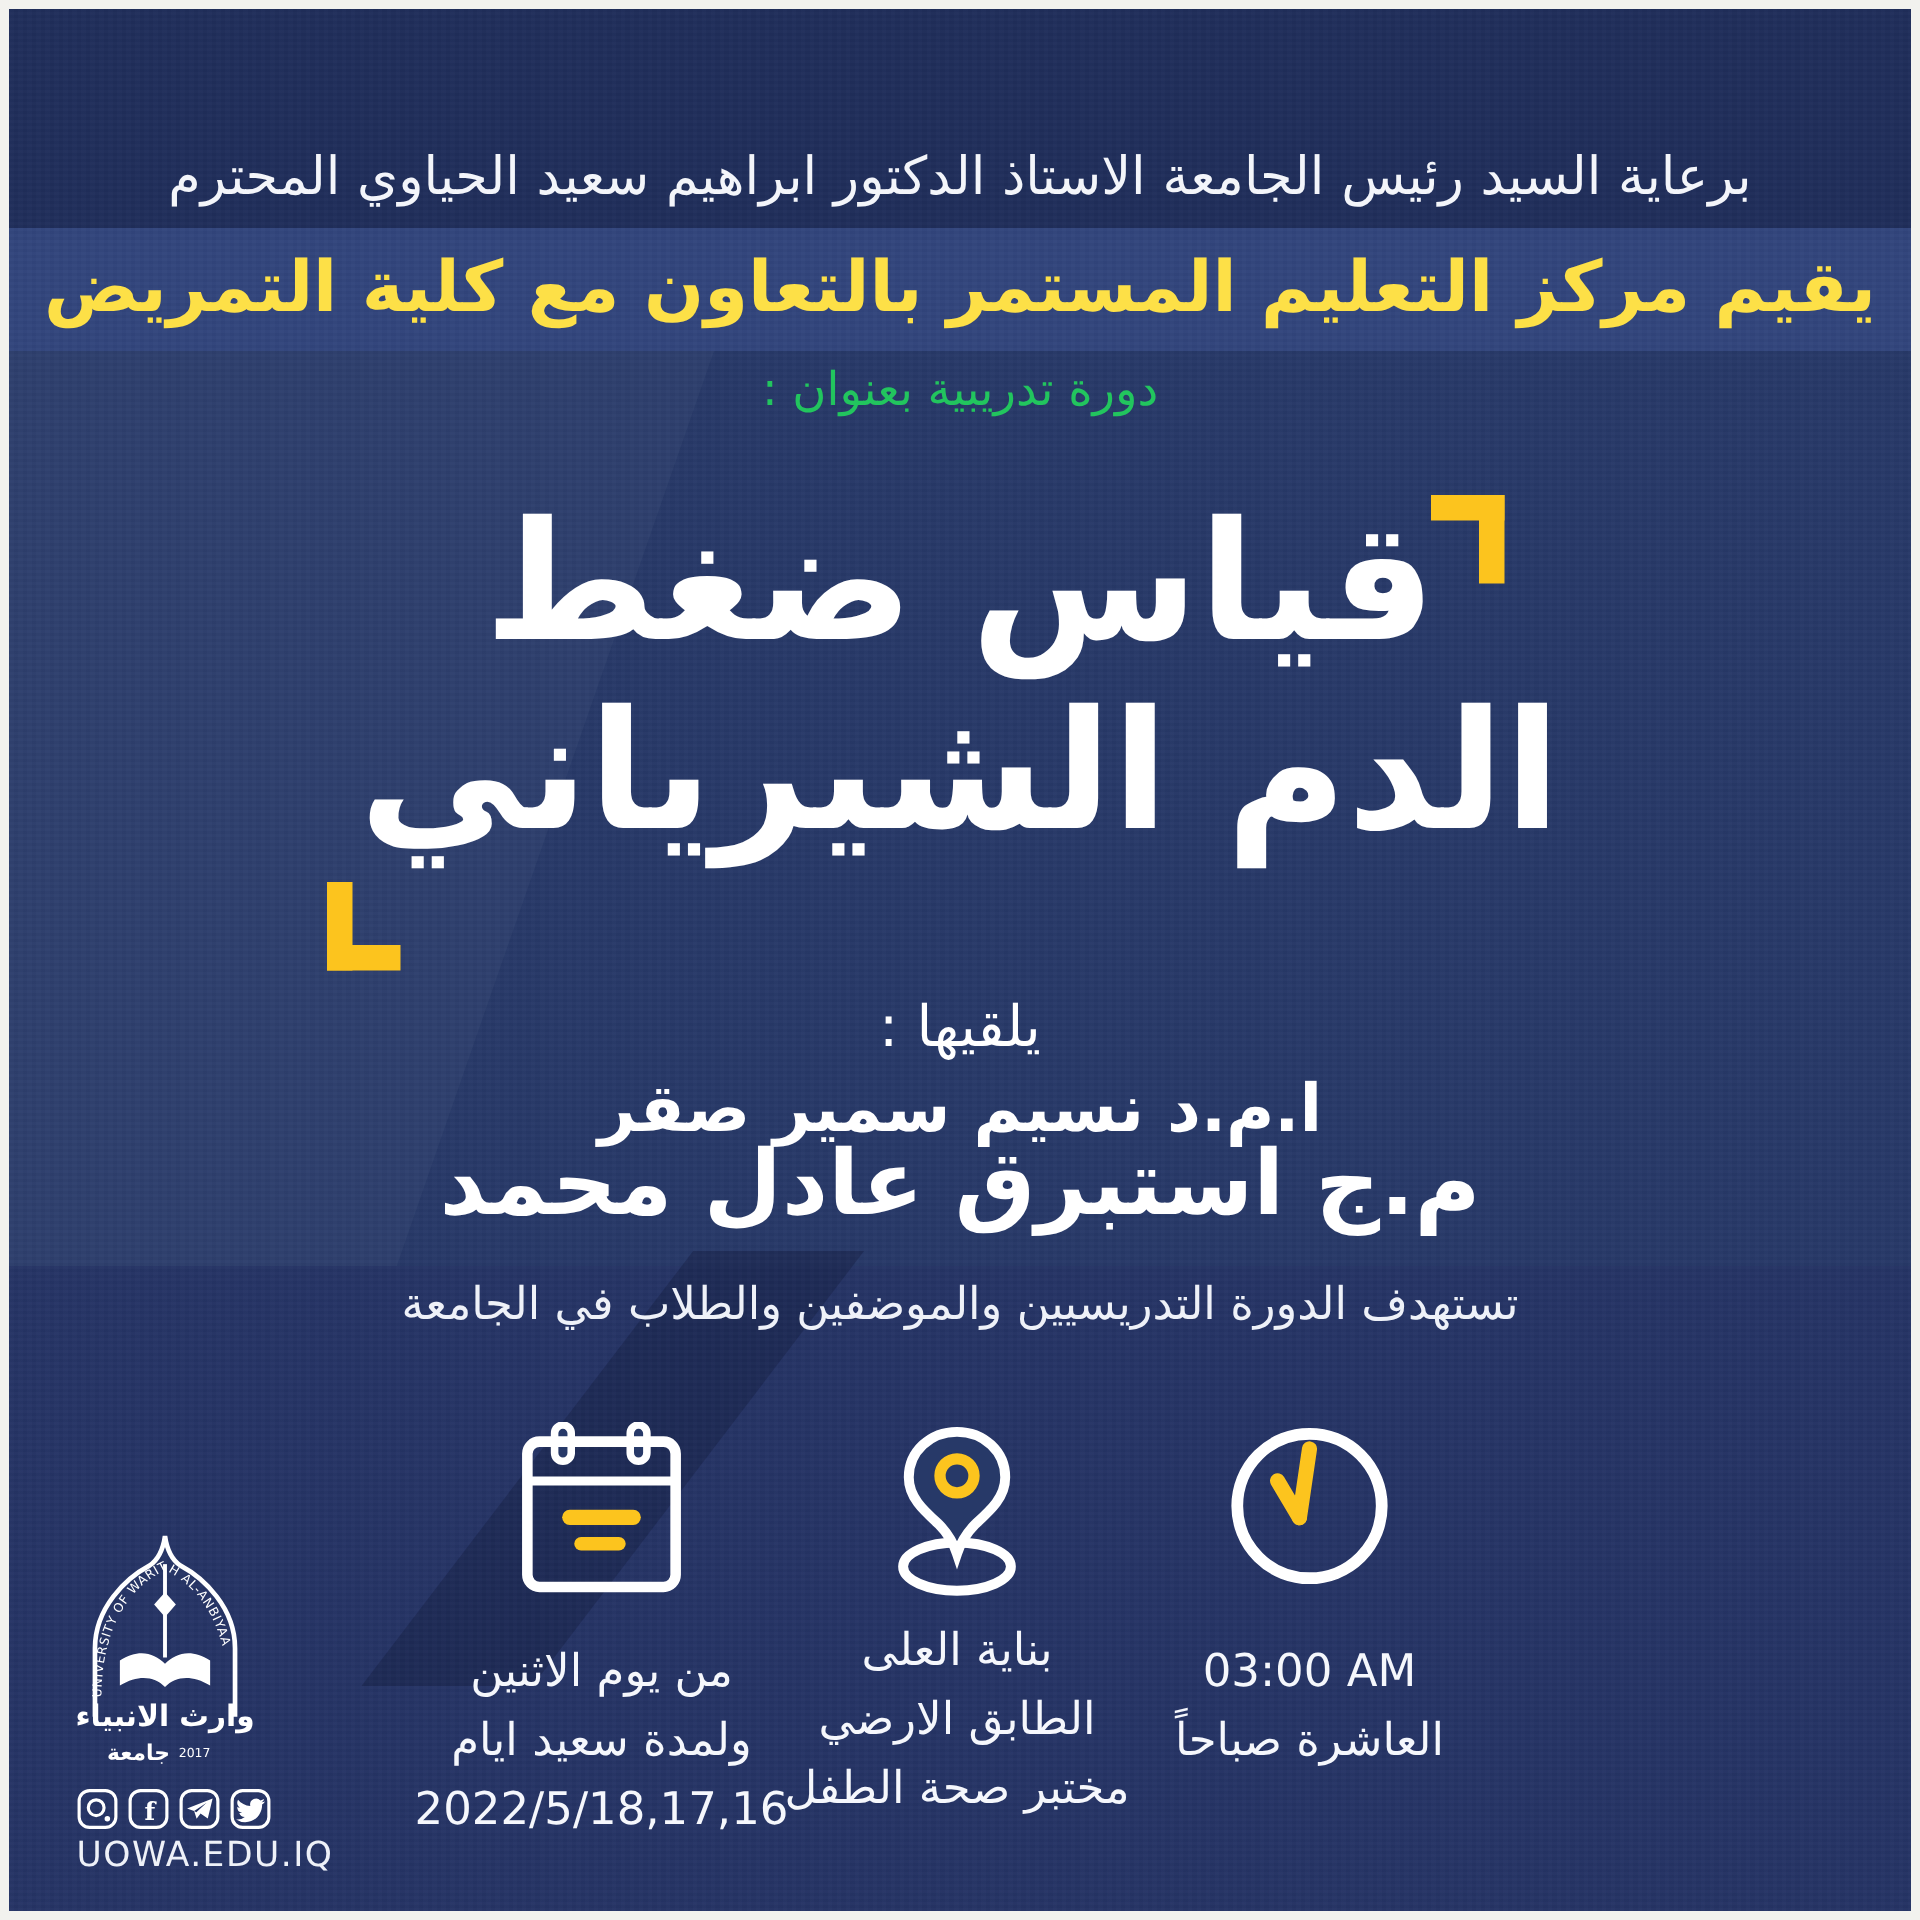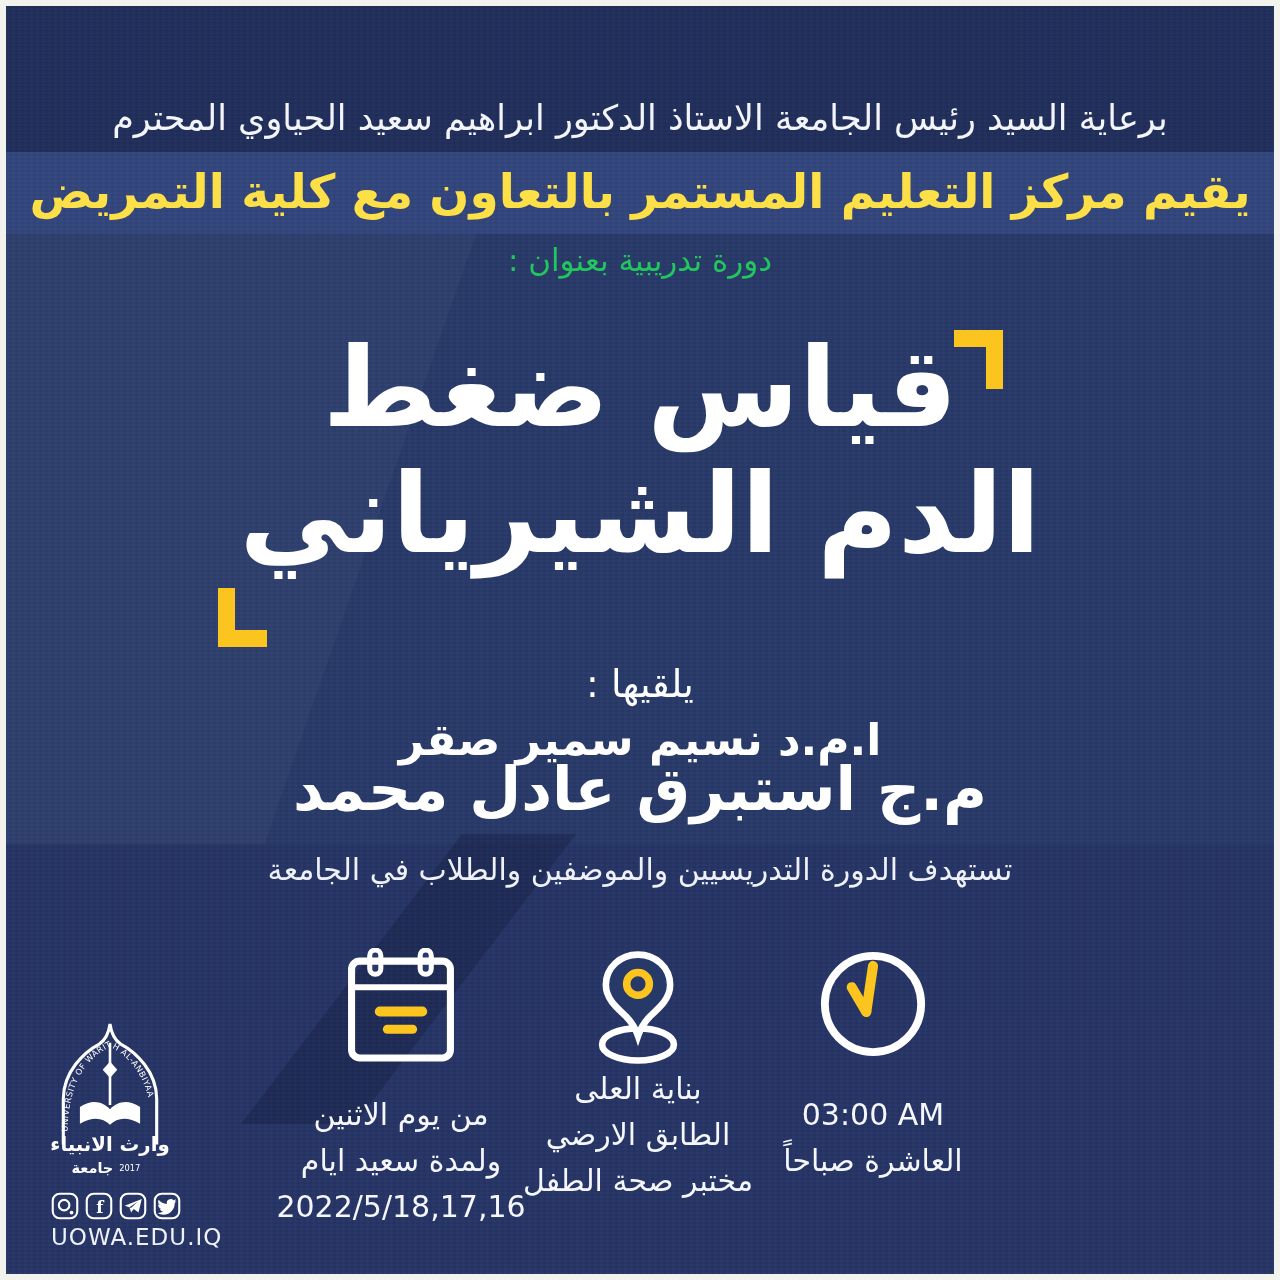--- a/index.html
+++ b/index.html
@@ -90,21 +90,21 @@
   </div>
 
   <div class="info-col col-location">
     <div class="info-icon">
       <svg width="104" height="120" viewBox="0 0 110 125">
         <ellipse cx="55" cy="101" rx="38" ry="17" fill="none" stroke="#ffffff" stroke-width="7"></ellipse>
         <path d="M55 6 C36 6 21 20 21 38 C21 52 31 61 42 71 C48 77 52 83 55 92 C58 83 62 77 68 71 C79 61 89 52 89 38 C89 20 74 6 55 6 Z" fill="#273968" stroke="#ffffff" stroke-width="7"></path>
         <circle cx="55" cy="37" r="12" fill="none" stroke="#fcc41e" stroke-width="8"></circle>
       </svg>
     </div>
-    <div class="info-lines" style="margin-top:0;">
+    <div class="info-lines" style="margin-top:12px;">
       <div>بناية العلى</div>
       <div>الطابق الارضي</div>
       <div>مختبر صحة الطفل</div>
     </div>
   </div>
 
   <div class="info-col col-time">
     <div class="info-icon">
       <svg width="112" height="112" viewBox="0 0 100 100">
         <circle cx="50" cy="50" r="43" fill="none" stroke="#ffffff" stroke-width="7"></circle>

